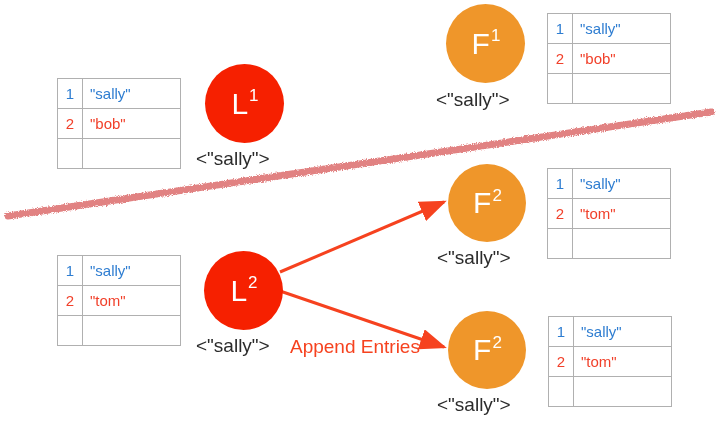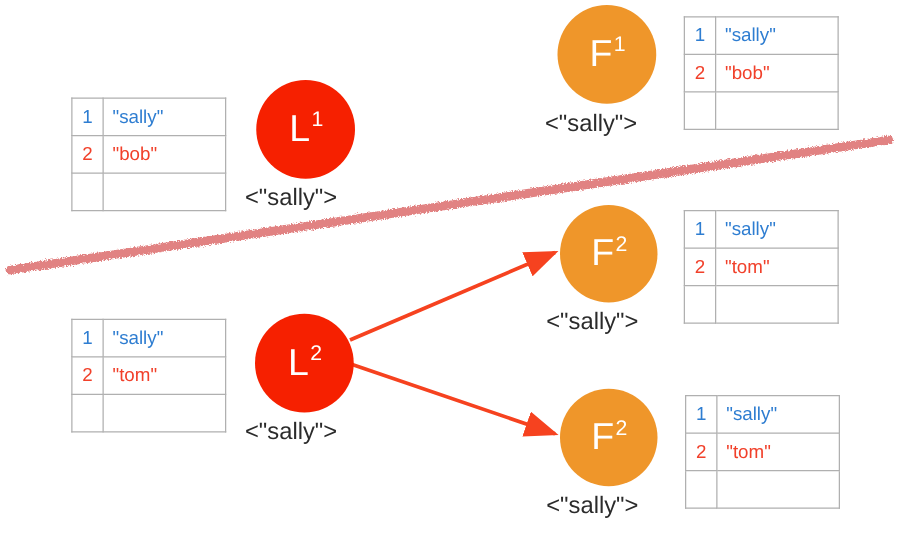--- a/index.html
+++ b/index.html
@@ -181,20 +181,21 @@
       <td class="val"></td>
     </tr>
   </tbody>
     </table>
 
   <div class="node leader" style="left:204px; top:251px; width:79px; height:79px;">
     <span class="nm">L</span>
       <span class="sup">2</span>
   </div>
   <div class="caption" style="left:196px; top:336px;">&lt;"sally"&gt;</div>
+  <div class="caption msg" style="left:290px; top:337px;">Append Entries</div>
 
   <div class="node follower" style="left:448px; top:164px; width:78px; height:78px;">
     <span class="nm">F</span>
       <span class="sup">2</span>
   </div>
   <div class="caption" style="left:437px; top:248px;">&lt;"sally"&gt;</div>
 
   <table class="log-table" style="left:547px; top:168px;">
     <tbody>
         <tr>

